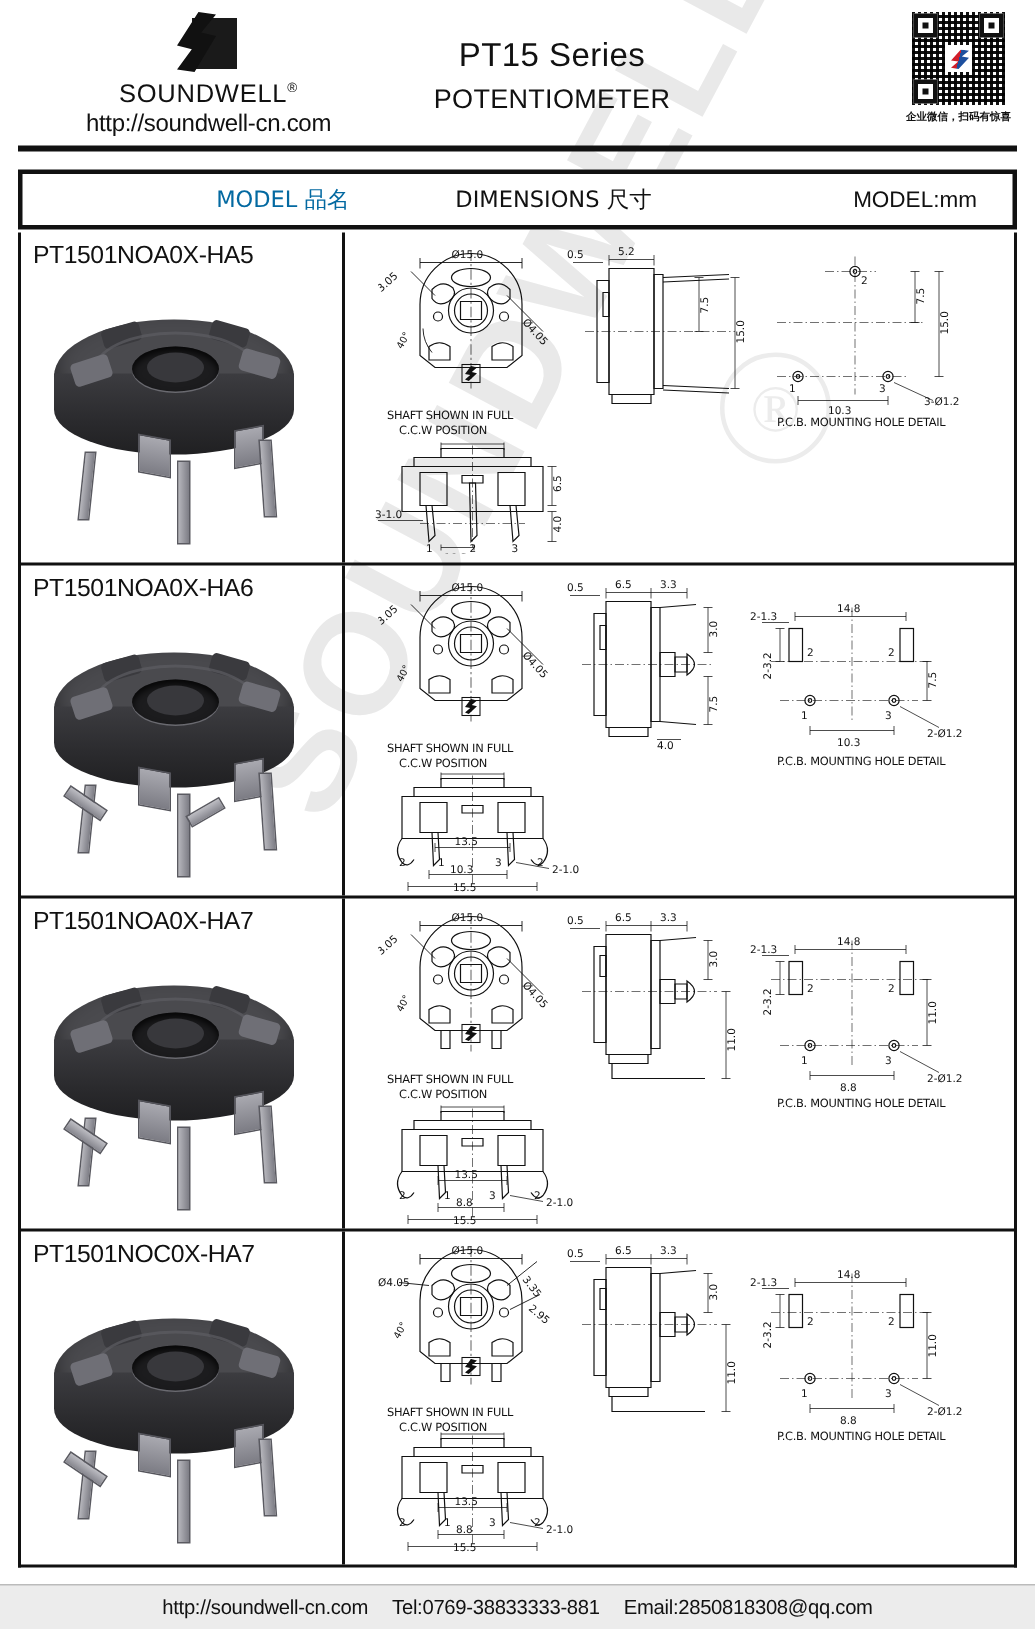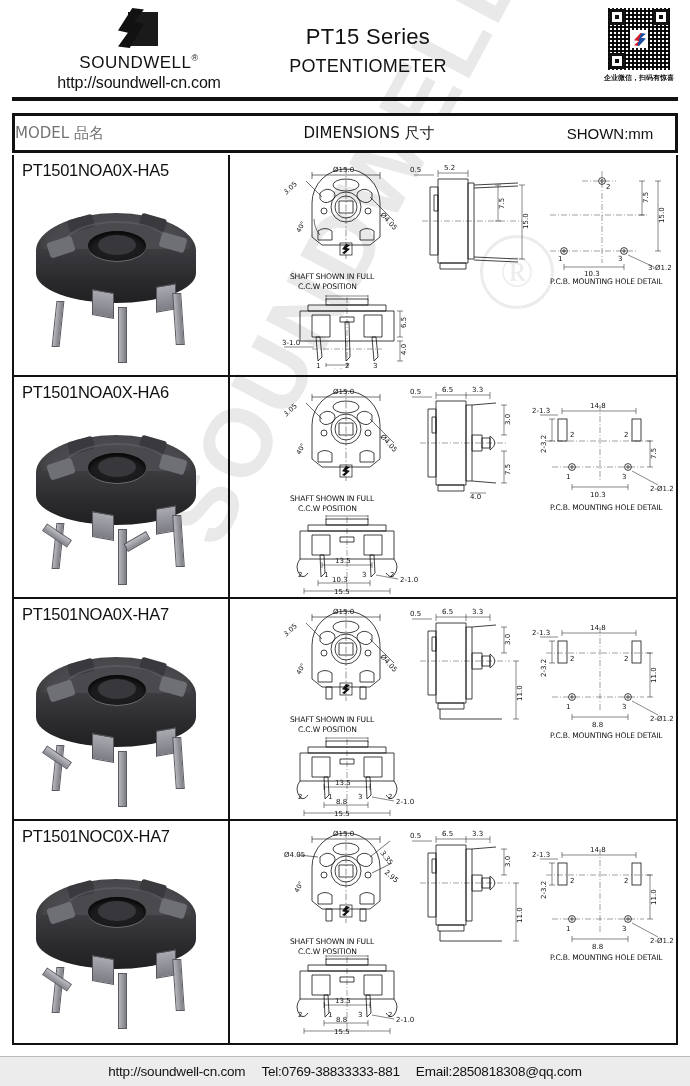--- a/index.html
+++ b/index.html
@@ -189,23 +189,23 @@
   }
   .thead {
     border: 3px solid #111;
     height: 40px;
     display: flex;
     align-items: center;
     background: #fff;
   }
   .th-model {
     width: 218px;
-    text-align: left;
+    text-align: right;
     font-size: 15px;
-    color: #737373;
+    color: #0369a1;
     font-family: "DejaVu Sans", sans-serif;
   }
   .th-dims {
     flex: 1;
     text-align: center;
     font-size: 15px;
     color: #111;
     font-family: "DejaVu Sans", sans-serif;
     padding-right: 40px;
   }
@@ -219,21 +219,20 @@
     border: 2px solid #111;
     border-top: none;
     margin-top: 2px;
     background: transparent;
   }
   .trow {
     display: flex;
     border-bottom: 2px solid #111;
     height: 222px;
     position: relative;
-    gap: 32px;
   }
   .trow:last-child { border-bottom: none; }
   .cell-model {
     width: 216px;
     border-right: 2px solid #111;
     position: relative;
     flex: 0 0 216px;
   }
   .model-name {
     font-size: 16.5px;
@@ -392,21 +391,21 @@
         <div class="qr-caption">企业微信，扫码有惊喜</div>
       </div>
     </div>
     <div class="header-rule"></div>
   </div>
 
   <div class="table-wrap">
     <div class="thead">
       <div class="th-model">MODEL 品名</div>
       <div class="th-dims">DIMENSIONS 尺寸</div>
-      <div class="th-unit">SHOWN:mm</div>
+      <div class="th-unit">MODEL:mm</div>
     </div>
 
     <div class="tbody">
 
       <div class="trow">
         <div class="cell-model">
           <div class="model-name">PT1501NOA0X-HA5</div>
           <div class="photo">
             <div class="pot-body">
               <div class="pot-top"></div>

